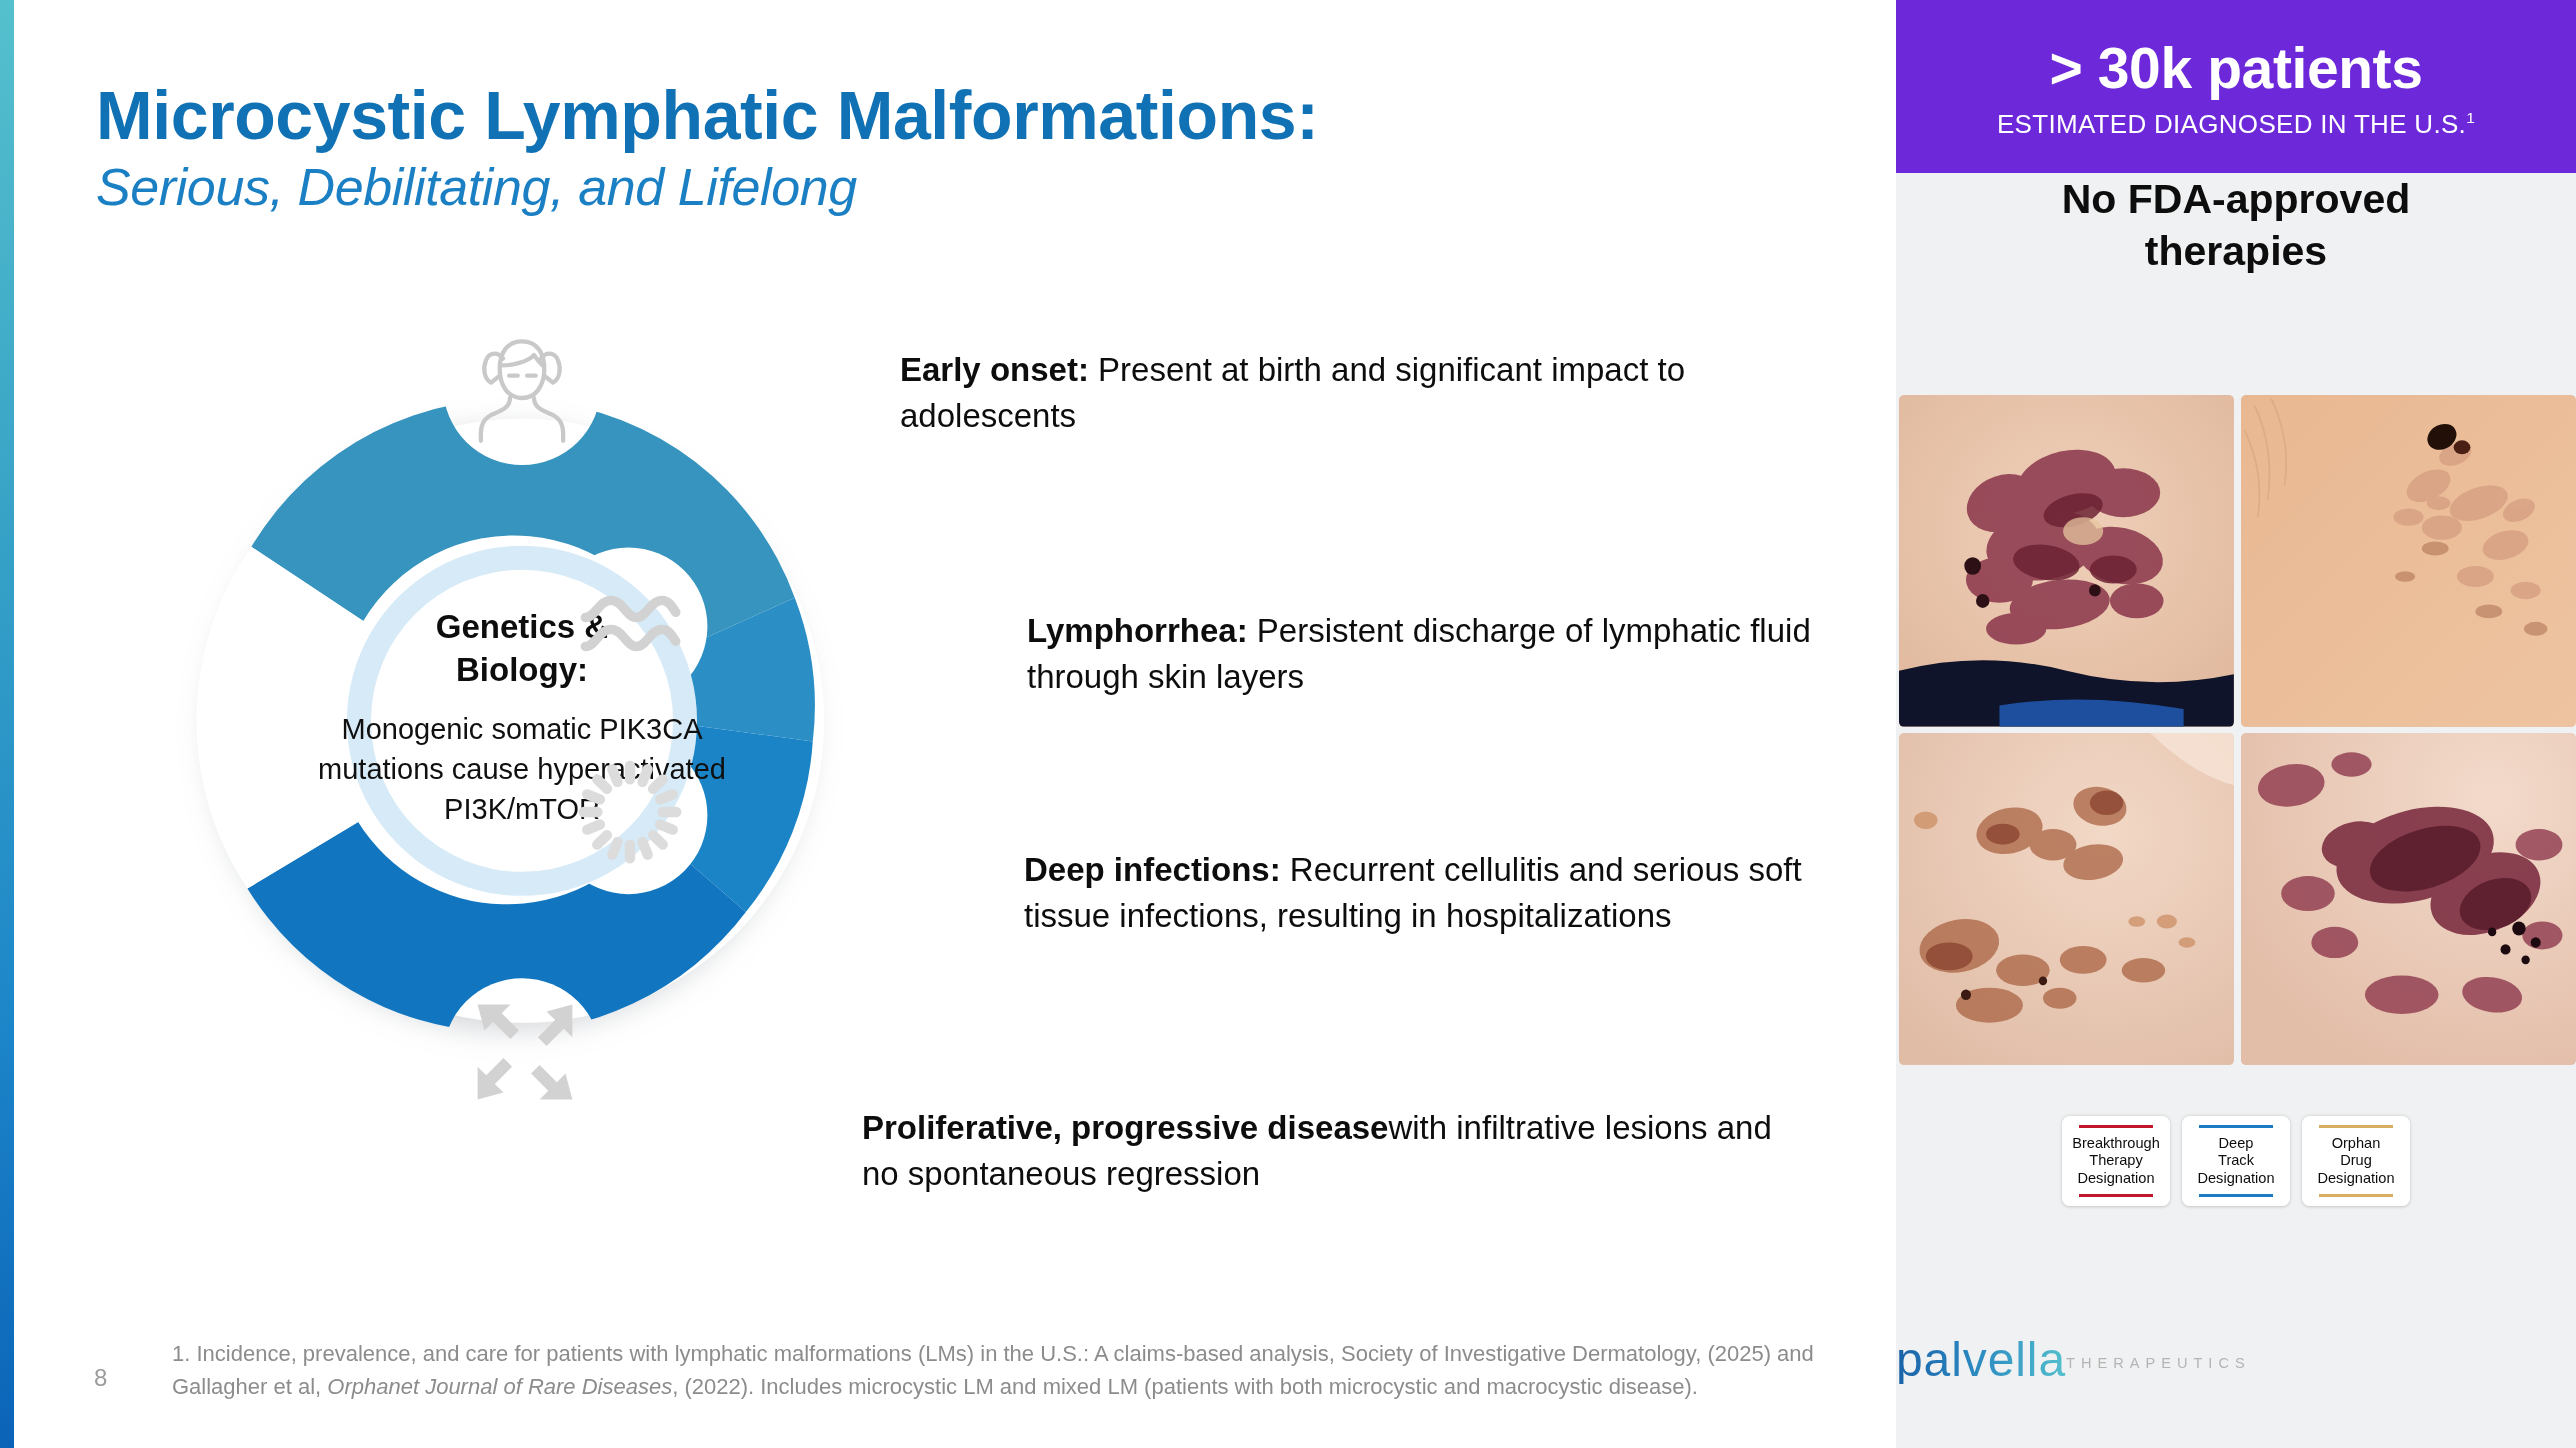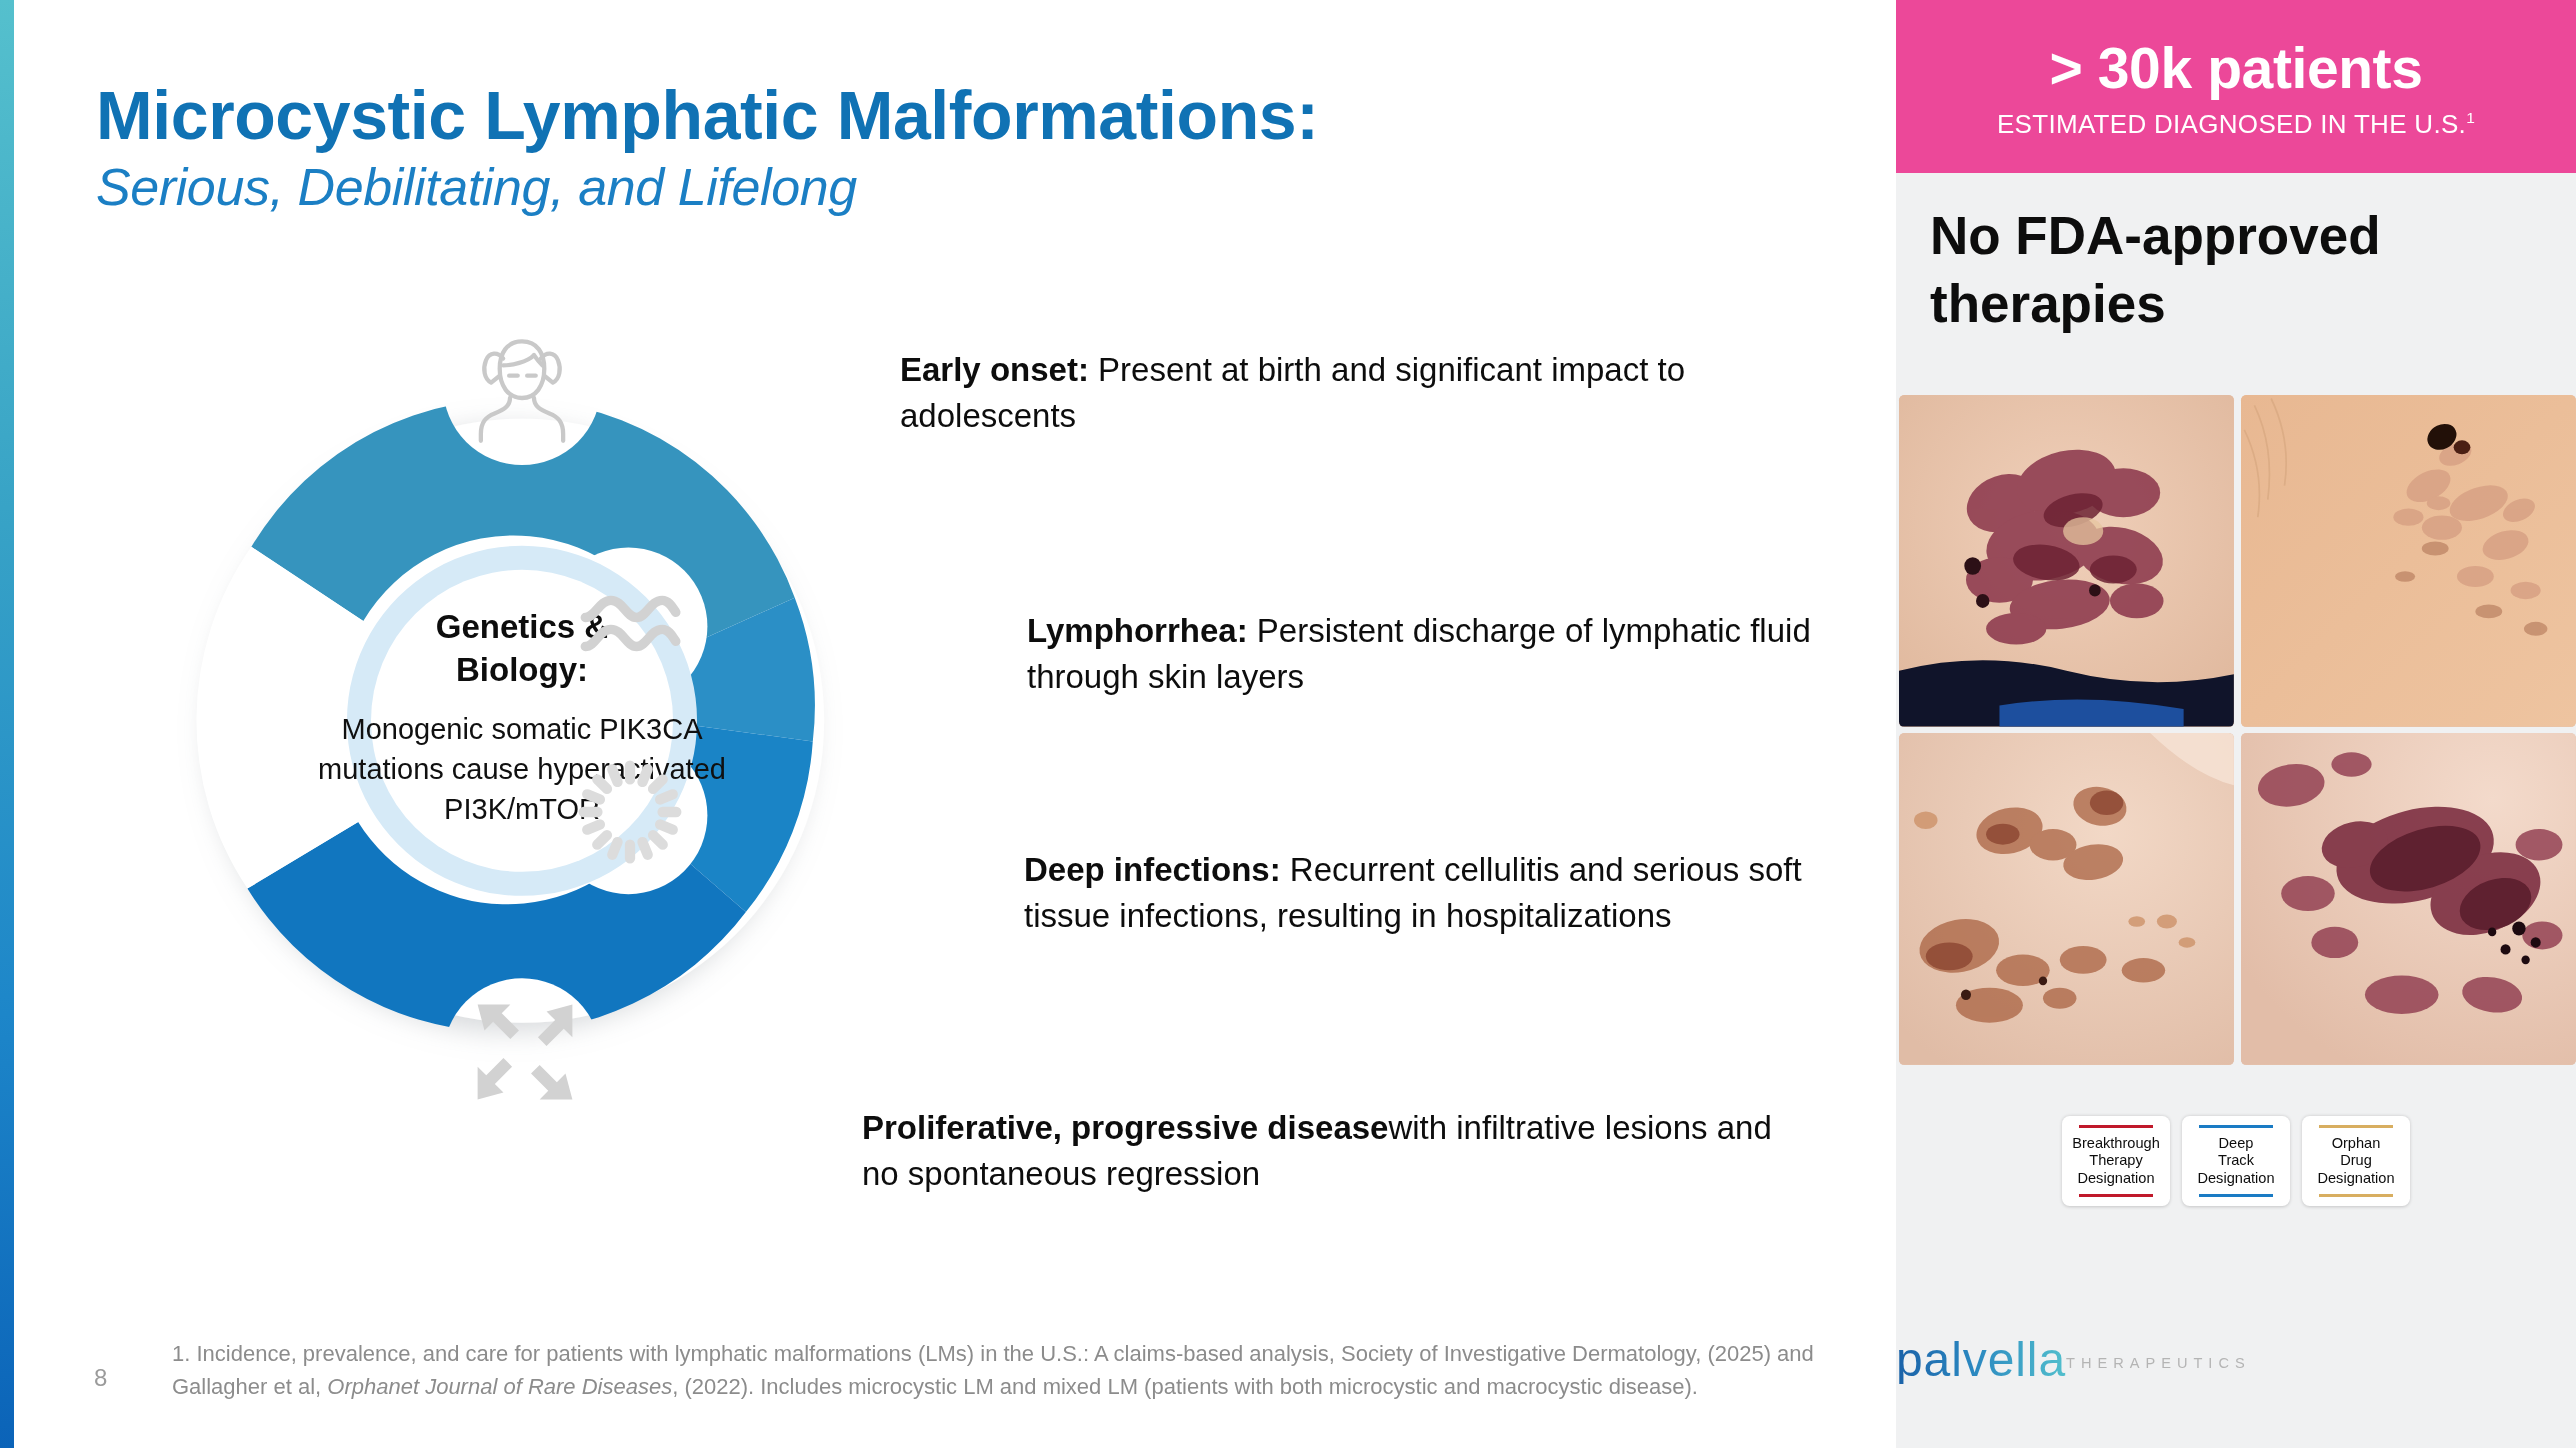--- a/index.html
+++ b/index.html
@@ -75,35 +75,35 @@
     font-size:22px; color:#8c8c8c; line-height:1.52;
   }
   #footnote i{ }
 
   
   #right-panel{
     position:absolute; left:1896px; top:0; width:680px; height:1449px;
     background:#f0f1f2;
   }
   #stat-band{
-    width:680px; height:173px; background:#ec4899;
+    width:680px; height:173px; background:#6d28d9;
     display:flex; flex-direction:column; align-items:center; justify-content:center;
     padding-top:6.9px;
   }
   #stat-headline{
     color:#ffffff; font-size:57px; font-weight:bold; letter-spacing:-0.4px; line-height:1;
   }
   #stat-sub{
     color:#ffffff; font-size:26px; letter-spacing:0.3px; margin-top:12px;
   }
   #stat-sub sup{ font-size:15.5px; vertical-align:super; }
 
   #no-fda{
-    margin-top:29px; text-align:left;
-    font-size:53px; font-weight:bold; color:#0d0d0d; line-height:1.28;
+    text-align:center;
+    font-size:41px; font-weight:bold; color:#0d0d0d; line-height:1.28;
     padding:0 34px;
   }
 
   
   #photo-grid{
     position:absolute; left:0; top:395px; width:680px; height:670px;
     display:grid; grid-template-columns:1fr 1fr; grid-template-rows:1fr 1fr;
     gap:6.9px; padding:0 0 0 3.4px;
   }
   .photo{

